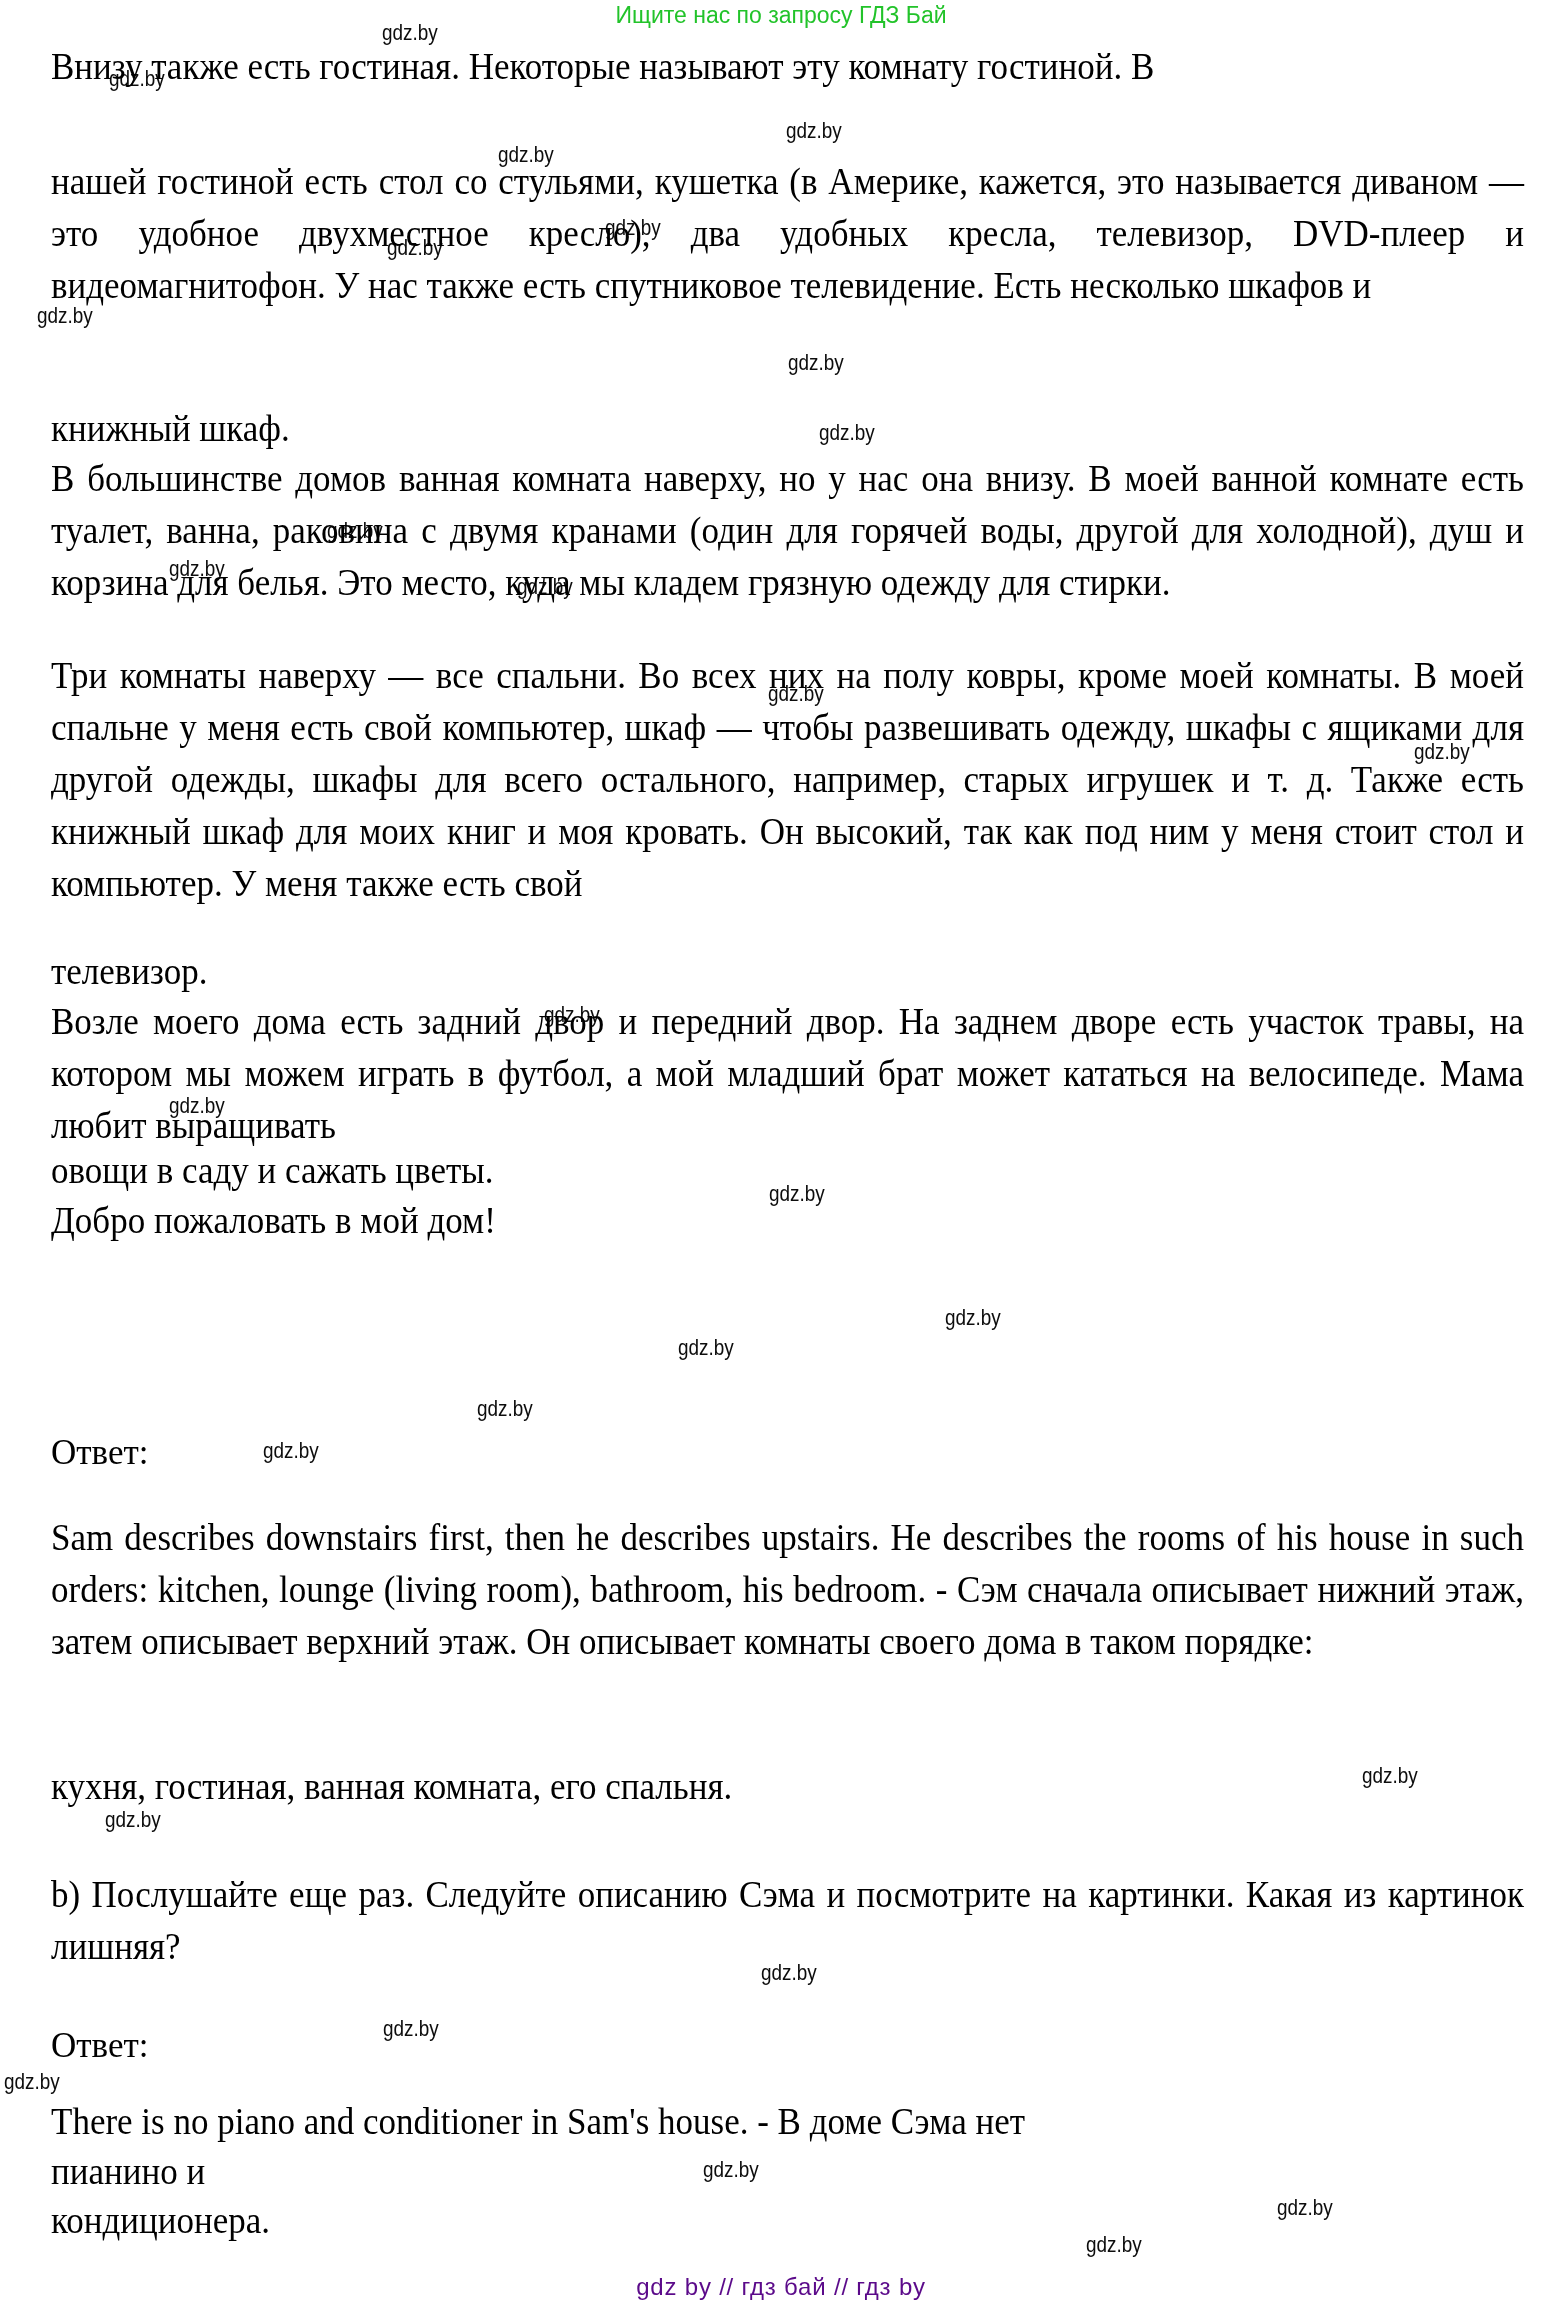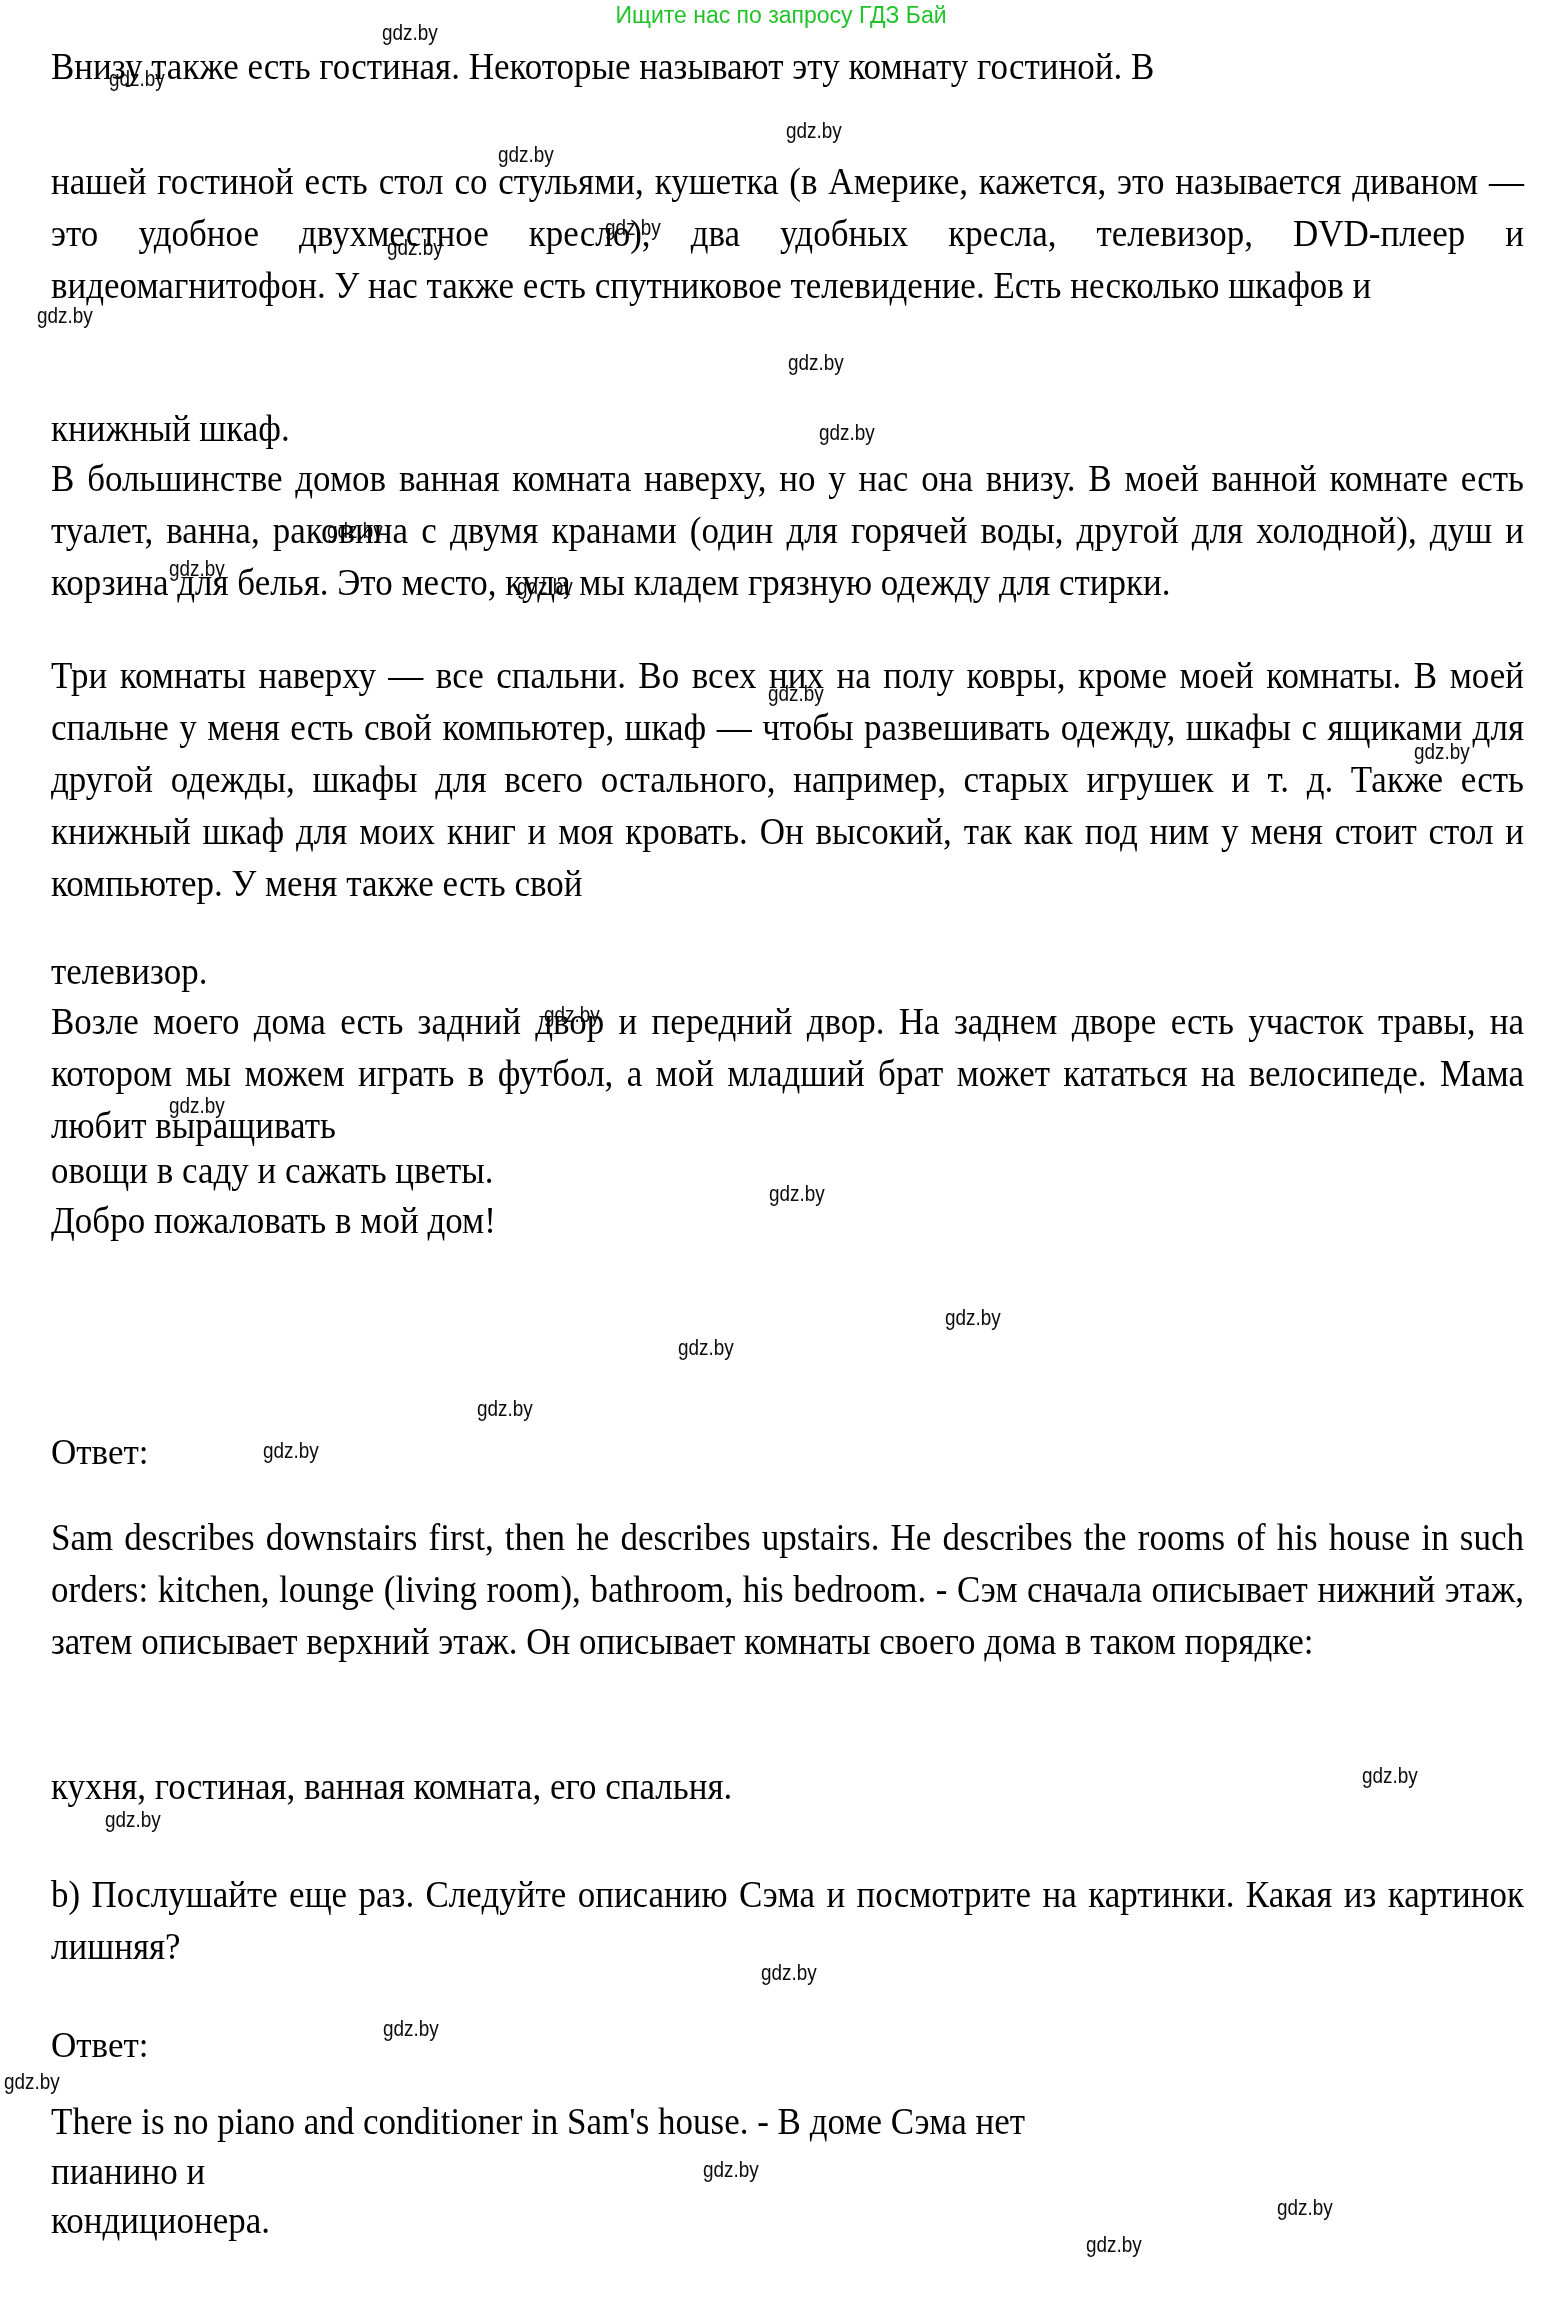--- a/index.html
+++ b/index.html
@@ -138,15 +138,16 @@
   <div class="para nojustify" style="left:51px; top:1761px; width:1473px;">кухня, гостиная, ванная комната, его спальня.</div>
 
   <div class="para" style="left:51px; top:1869px; width:1473px;">b) Послушайте еще раз. Следуйте описанию Сэма и посмотрите на картинки. Какая из картинок лишняя?</div>
 
   <div class="answer-label" style="left:51px; top:1975px;">Ответ:</div>
 
   <div class="para" style="left:51px; top:2096px; width:1473px;">There is no piano and conditioner in Sam's house. - В доме Сэма нет</div>
   <div class="para nojustify" style="left:51px; top:2146px; width:1473px;">пианино и</div>
   <div class="para nojustify" style="left:51px; top:2195px; width:1473px;">кондиционера.</div>
 
+  <div class="footer" style="top:2273px;">gdz by  //  гдз бай  //  гдз by</div>
 
 </div>
 
 
 </body></html>

